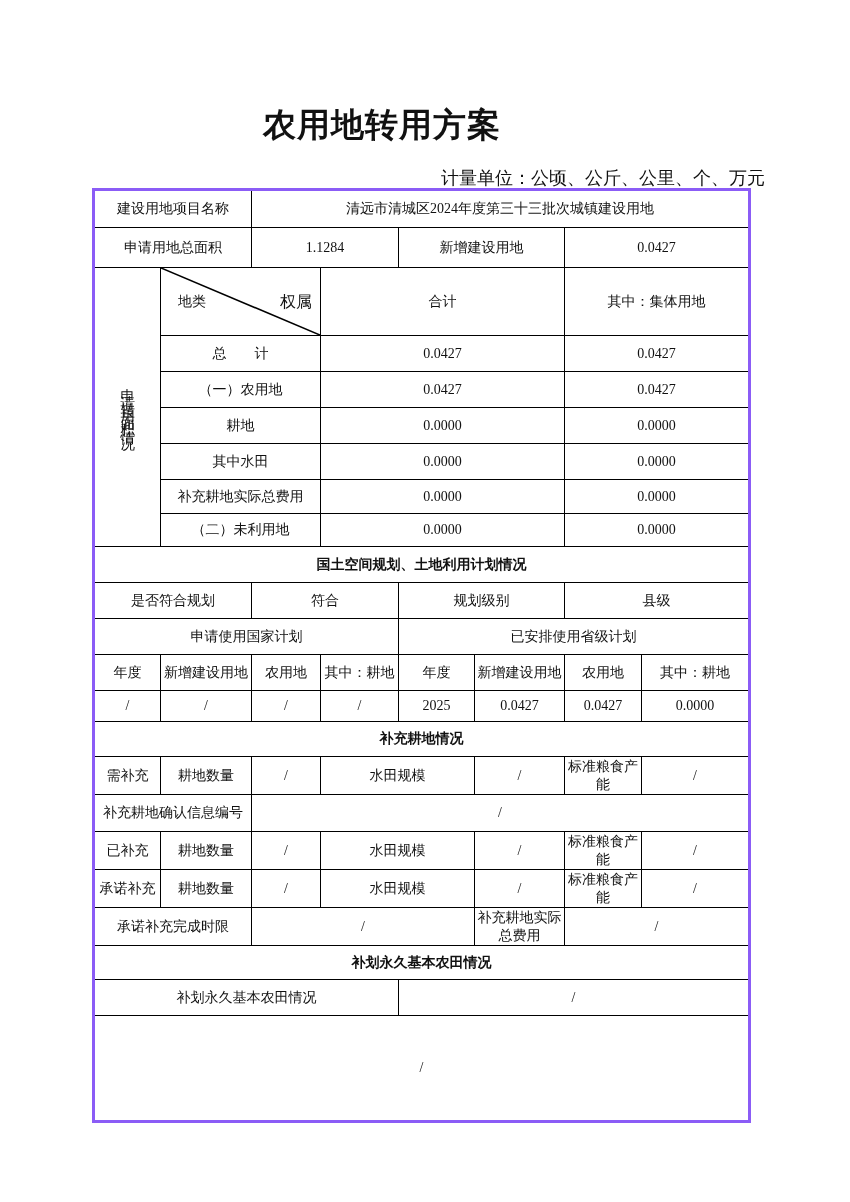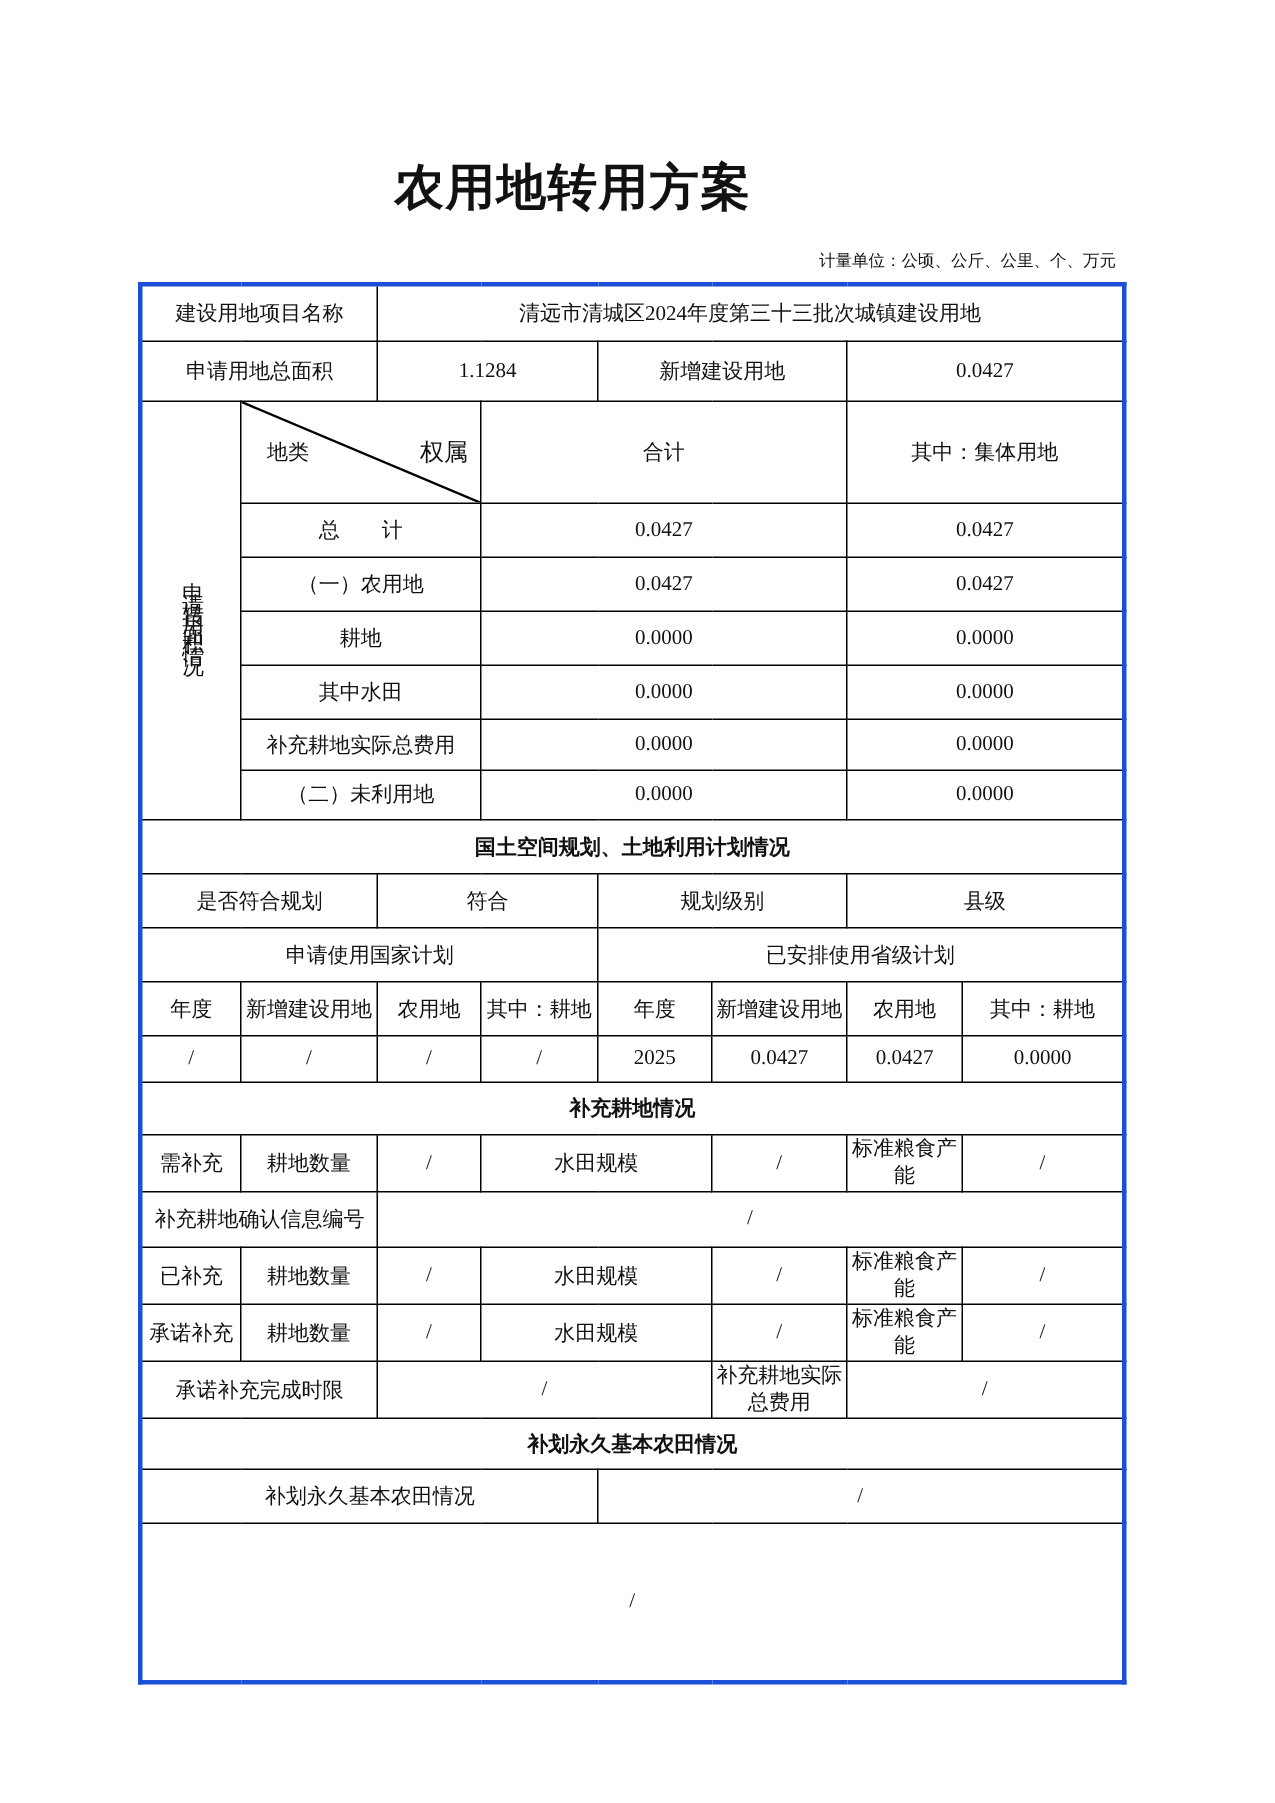--- a/index.html
+++ b/index.html
@@ -14,31 +14,31 @@
     position: absolute;
     top: 103px; left: 0; width: 764px;
     text-align: center;
     font-size: 33px;
     font-weight: bold;
     letter-spacing: 1px;
     font-family: "Liberation Serif", "DejaVu Serif", serif;
   }
   .unit-note {
     position: absolute;
-    top: 166px; right: 106px;
-    font-size: 11px;
+    top: 166px; right: 85px;
+    font-size: 18px;
     font-family: "Liberation Sans", "DejaVu Sans", sans-serif;
   }
   table.form {
     position: absolute;
     left: 92px; top: 188px;
     width: 656px;
     border-collapse: collapse;
     table-layout: fixed;
-    border: 3px solid #1d4ed8;
+    border: 3px solid #8b5cf6;
   }
   table.form td {
     border: 1.8px solid #000;
     text-align: center;
     vertical-align: middle;
     font-size: 14px;
     padding: 1px 2px;
     overflow: hidden;
   }
   td.sec-hdr {

